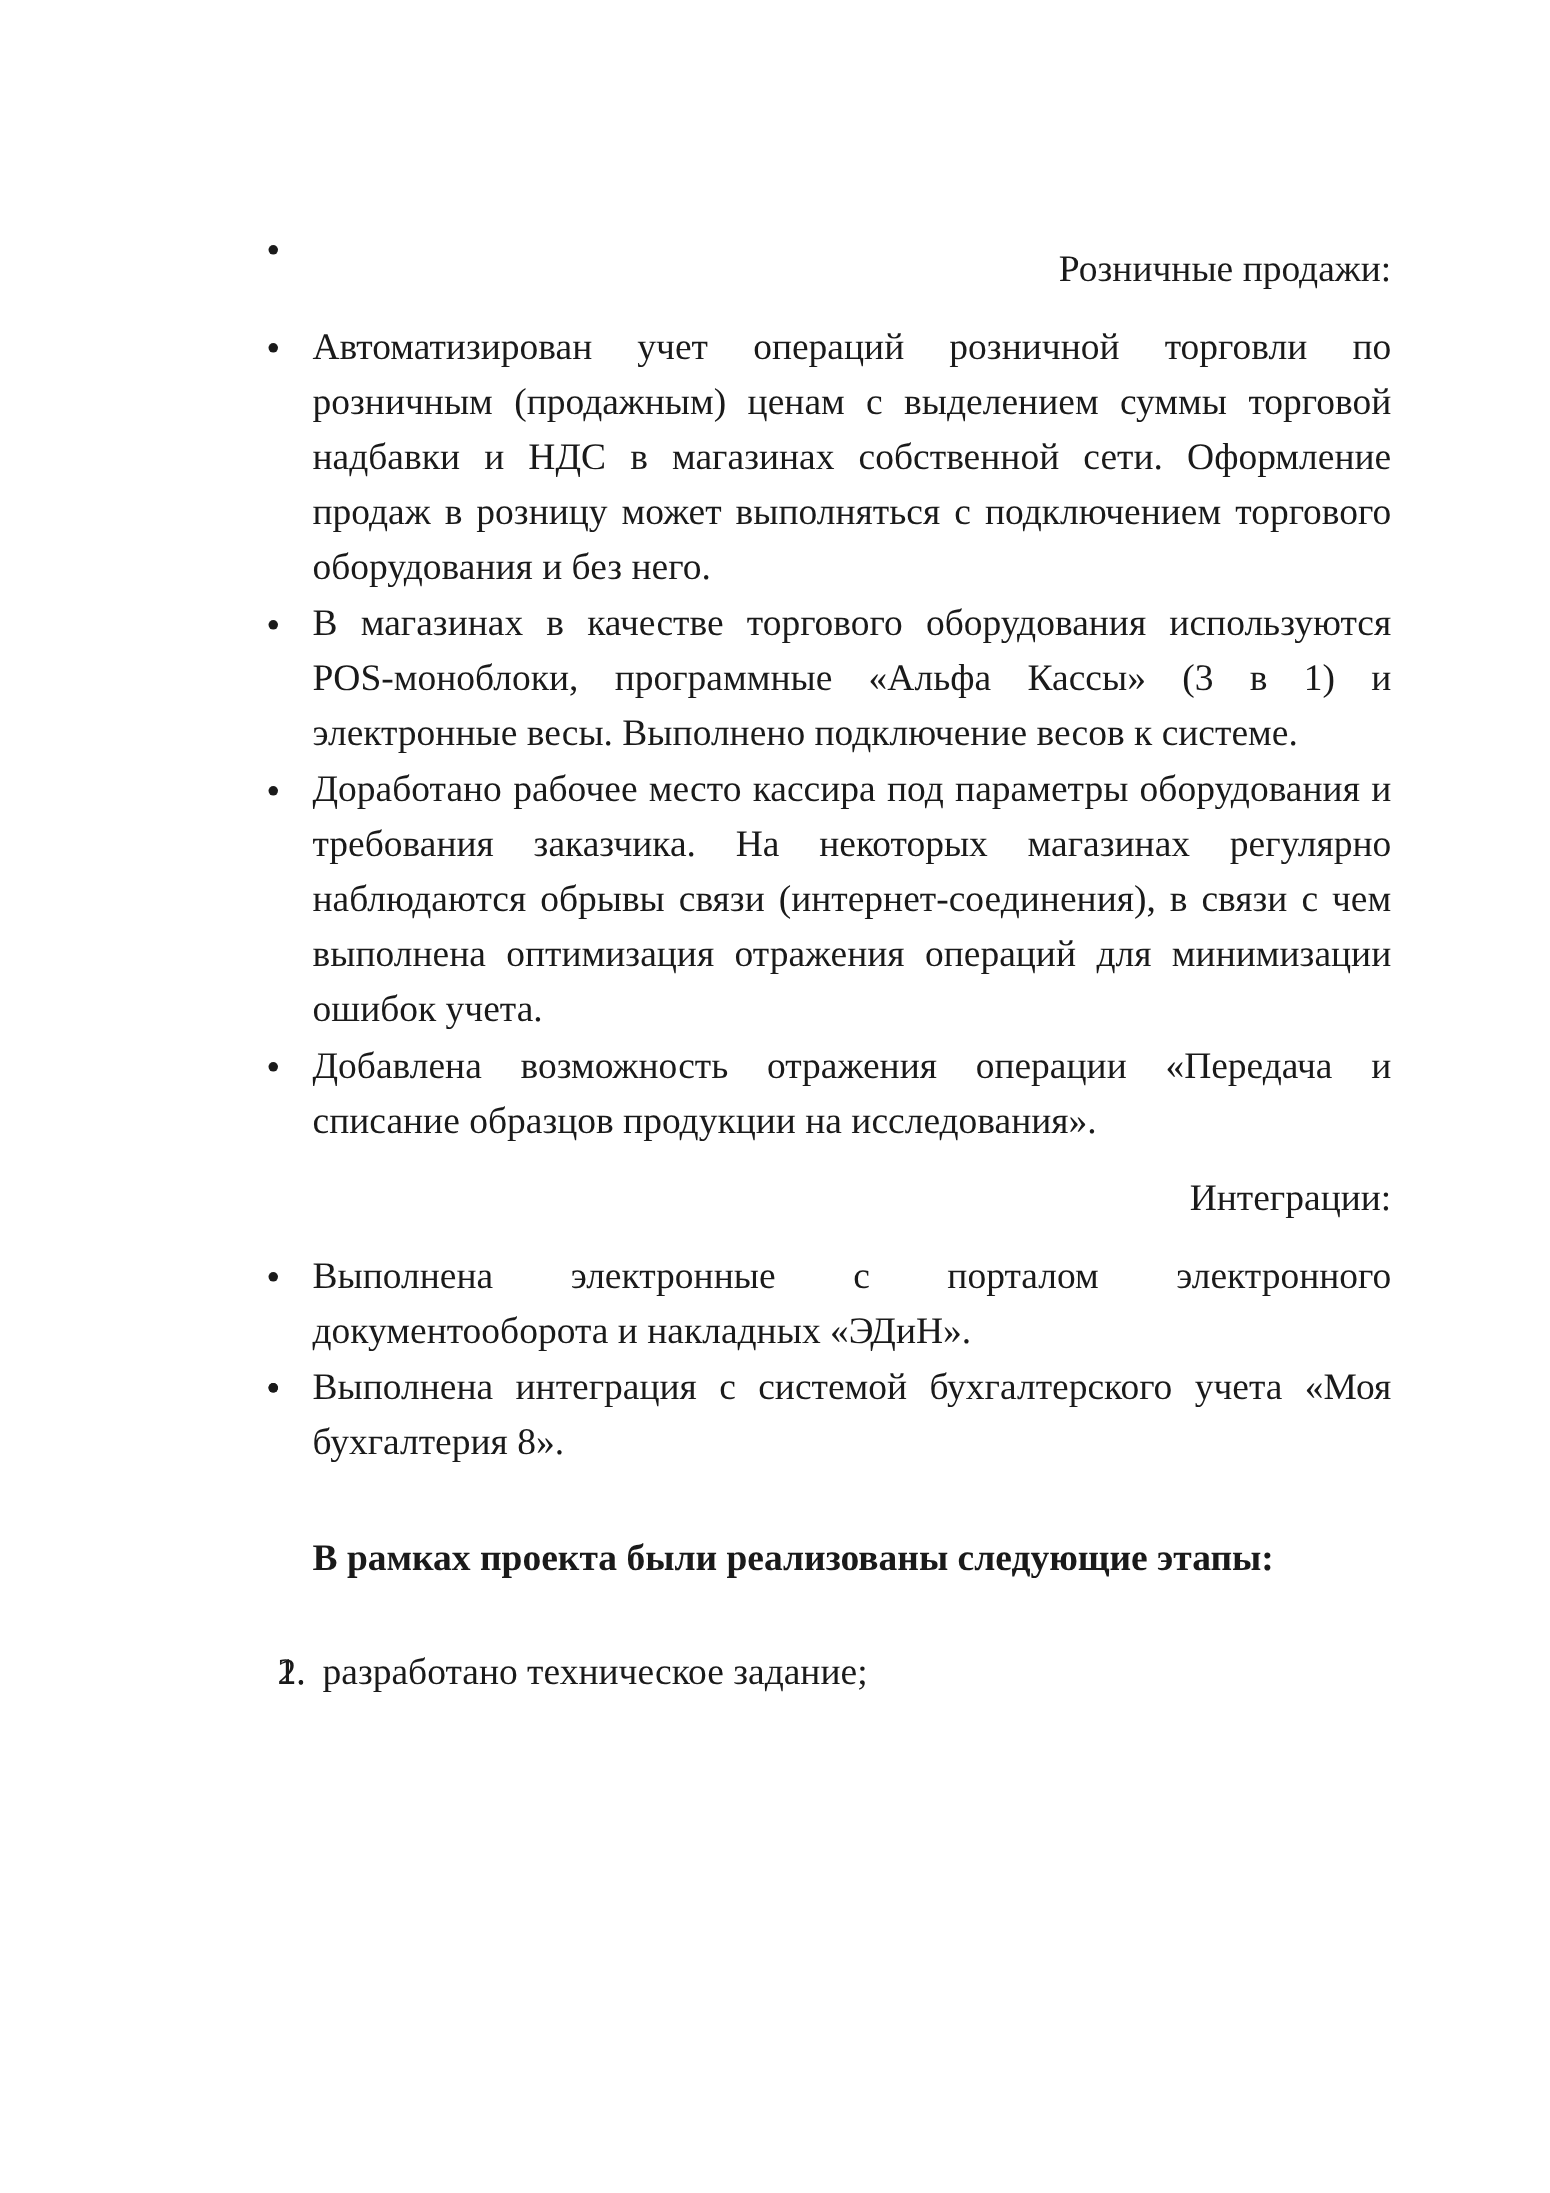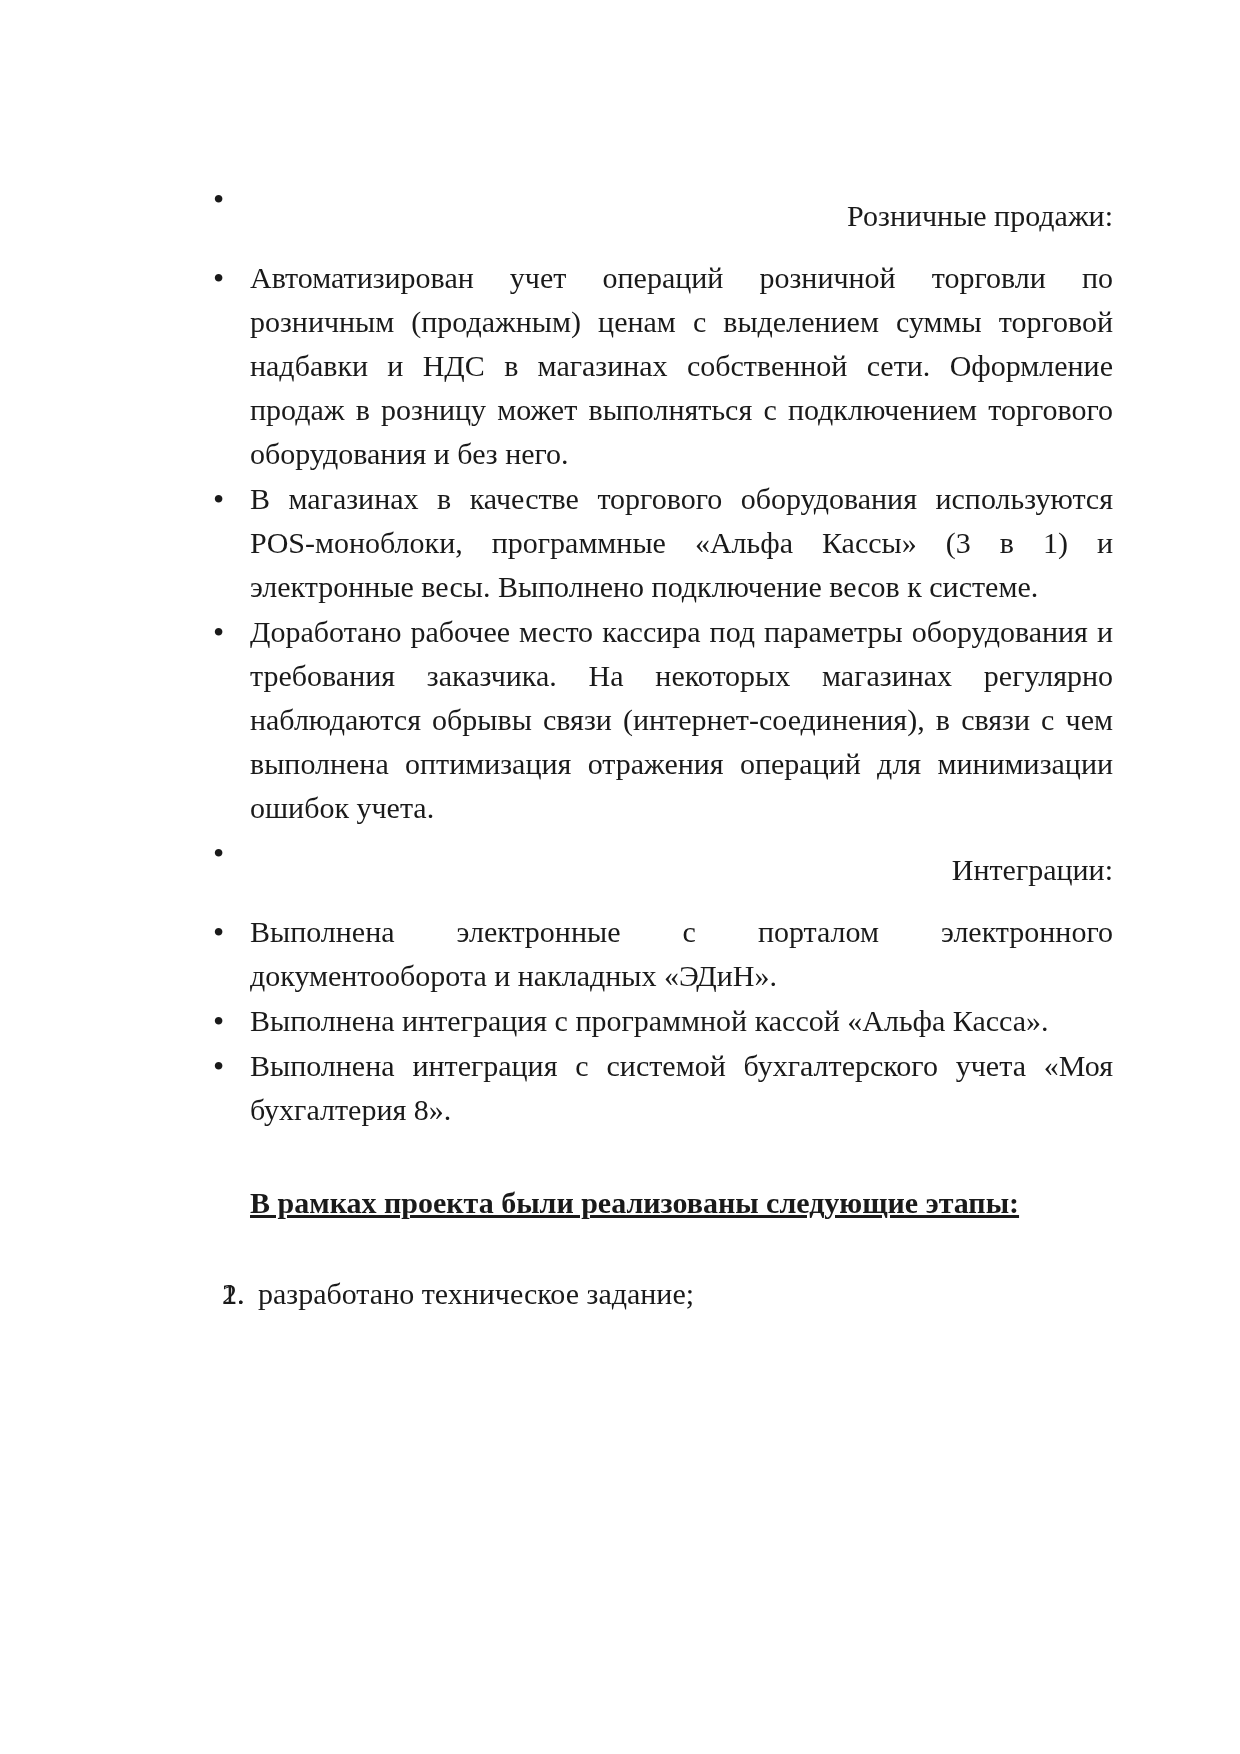--- a/index.html
+++ b/index.html
@@ -40,21 +40,20 @@
   }
   .section-heading {
     margin: 18px 0 18px 0;
     text-align: right;
   }
   .stages-heading {
     font-weight: bold;
     margin: 49px 0 47px 0;
     text-indent: 73px;
     text-align: left;
-    text-decoration: underline;
   }
   ol.stages-list {
     list-style: none;
     margin: 0;
     padding: 0;
   }
   ol.stages-list > li {
     position: relative;
     padding-left: 81px;
     margin: 0 0 1px 0;
@@ -91,33 +90,33 @@
     <li>
       <span class="bullet">•</span>
       <span>Доработано рабочее место кассира под параметры оборудования и требования заказчика. На некоторых магазинах регулярно наблюдаются обрывы связи (интернет-соединения), в связи с чем выполнена оптимизация отражения операций для минимизации ошибок учета.</span>
     </li>
   </ul>
 
 
   <ul class="bullet-list">
     <li>
       <span class="bullet">•</span>
+      <span>Добавлена возможность отражения операции «Передача и списание образцов продукции на исследования».</span>
     </li>
   </ul>
 
   <p class="section-heading">Интеграции:</p>
 
   <ul class="bullet-list">
     <li>
       <span class="bullet">•</span>
       <span>Выполнена электронные с порталом электронного документооборота и накладных «ЭДиН».</span>
     </li>
     <li>
       <span class="bullet">•</span>
-      <span>Выполнена интеграция с программной кассой «Альфа Касса».</span>
     </li>
     <li>
       <span class="bullet">•</span>
       <span>Выполнена интеграция с системой бухгалтерского учета «Моя бухгалтерия 8».</span>
     </li>
   </ul>
 
   <p class="stages-heading">В рамках проекта были реализованы следующие этапы:</p>
 
   <ol class="stages-list">

